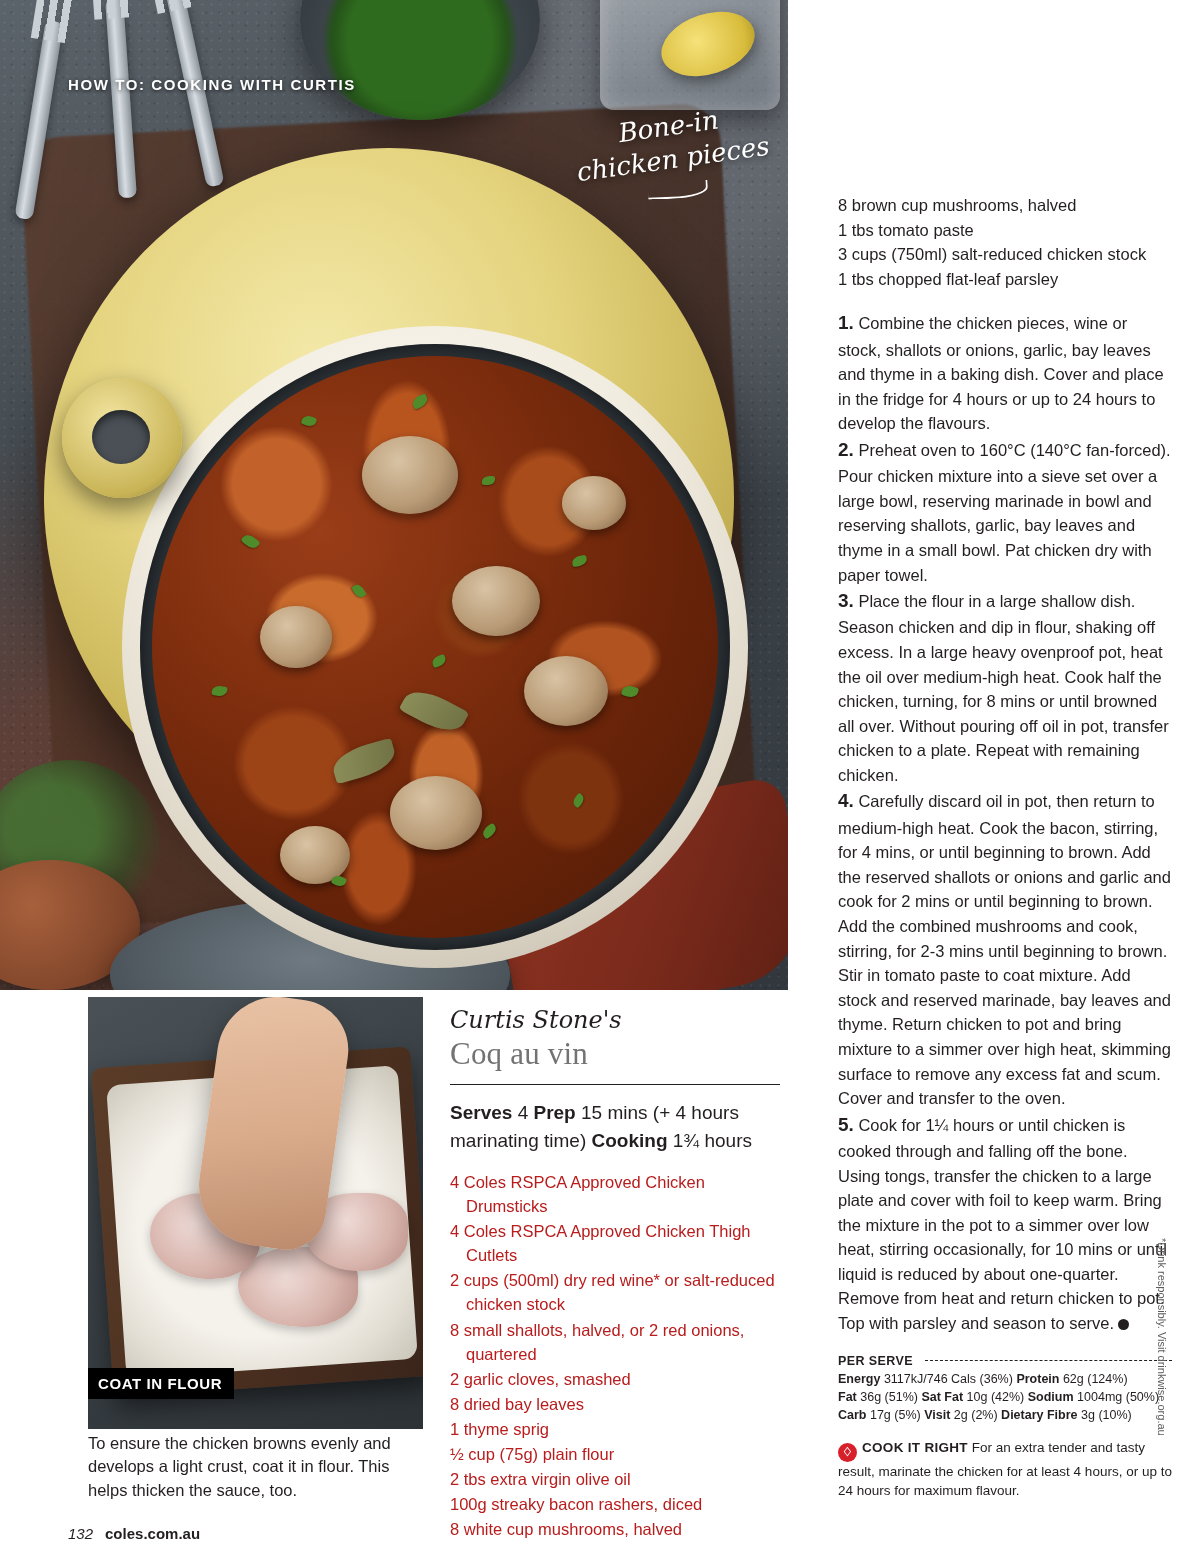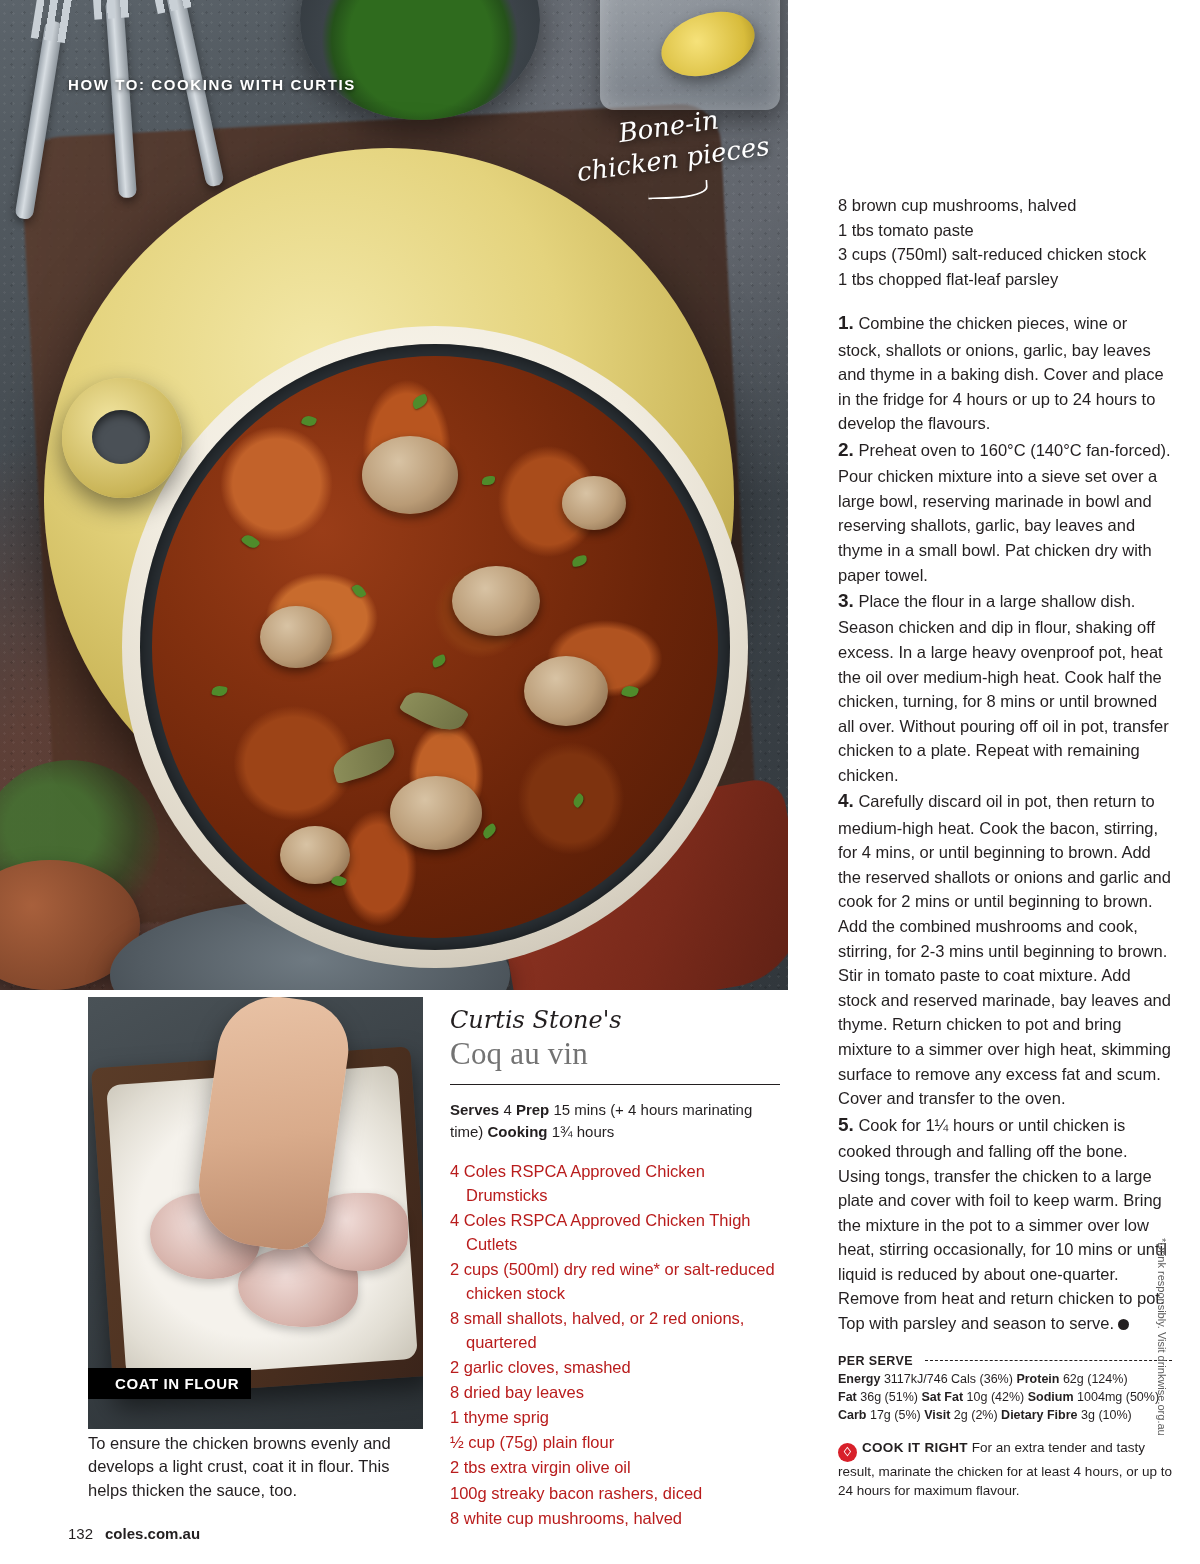--- a/index.html
+++ b/index.html
@@ -283,21 +283,21 @@
     border-radius: 40% 50% 50% 40%;
   }
   .flour-caption-tag {
     position: absolute;
     left: 0; bottom: 30px;
     background: #000000;
     color: #ffffff;
     font-weight: bold;
     font-size: 15px;
     letter-spacing: .6px;
-    padding: 7px 12px 7px 27px;
+    padding: 7px 12px 7px 10px;
   }
   .flour-body {
     position: absolute;
     left: 88px; top: 1432px;
     width: 340px;
     font-size: 16.5px;
     line-height: 1.42;
     color: #231f20;
   }
 
@@ -320,21 +320,21 @@
     font-size: 31px;
     color: #737373;
     margin-top: 4px;
     letter-spacing: .2px;
   }
   .rule {
     border-top: 1px solid #231f20;
     margin: 12px 0 14px 0;
   }
   .meta {
-    font-size: 15px;
+    font-size: 19px;
     line-height: 1.45;
     color: #231f20;
     margin-bottom: 16px;
   }
   .meta b { font-weight: bold; }
   .ing-list {
     list-style: none;
     font-size: 16.5px;
     line-height: 1.46;
     color: #b91c1c;
@@ -433,21 +433,21 @@
   
   .footer {
     position: absolute;
     left: 68px; bottom: 22px;
     display: flex;
     align-items: baseline;
     gap: 12px;
     font-size: 15px;
     color: #231f20;
   }
-  .footer .pg { font-weight: normal; }
+  .footer .pg { font-weight: normal; font-style: italic; }
   .footer .site { font-weight: bold; }
 </style>
 </head>
 <body>
 
 <div class="page">
 
   <div class="hero">
     <div class="hero-bg"></div>
     <div class="hero-speckle"></div>

